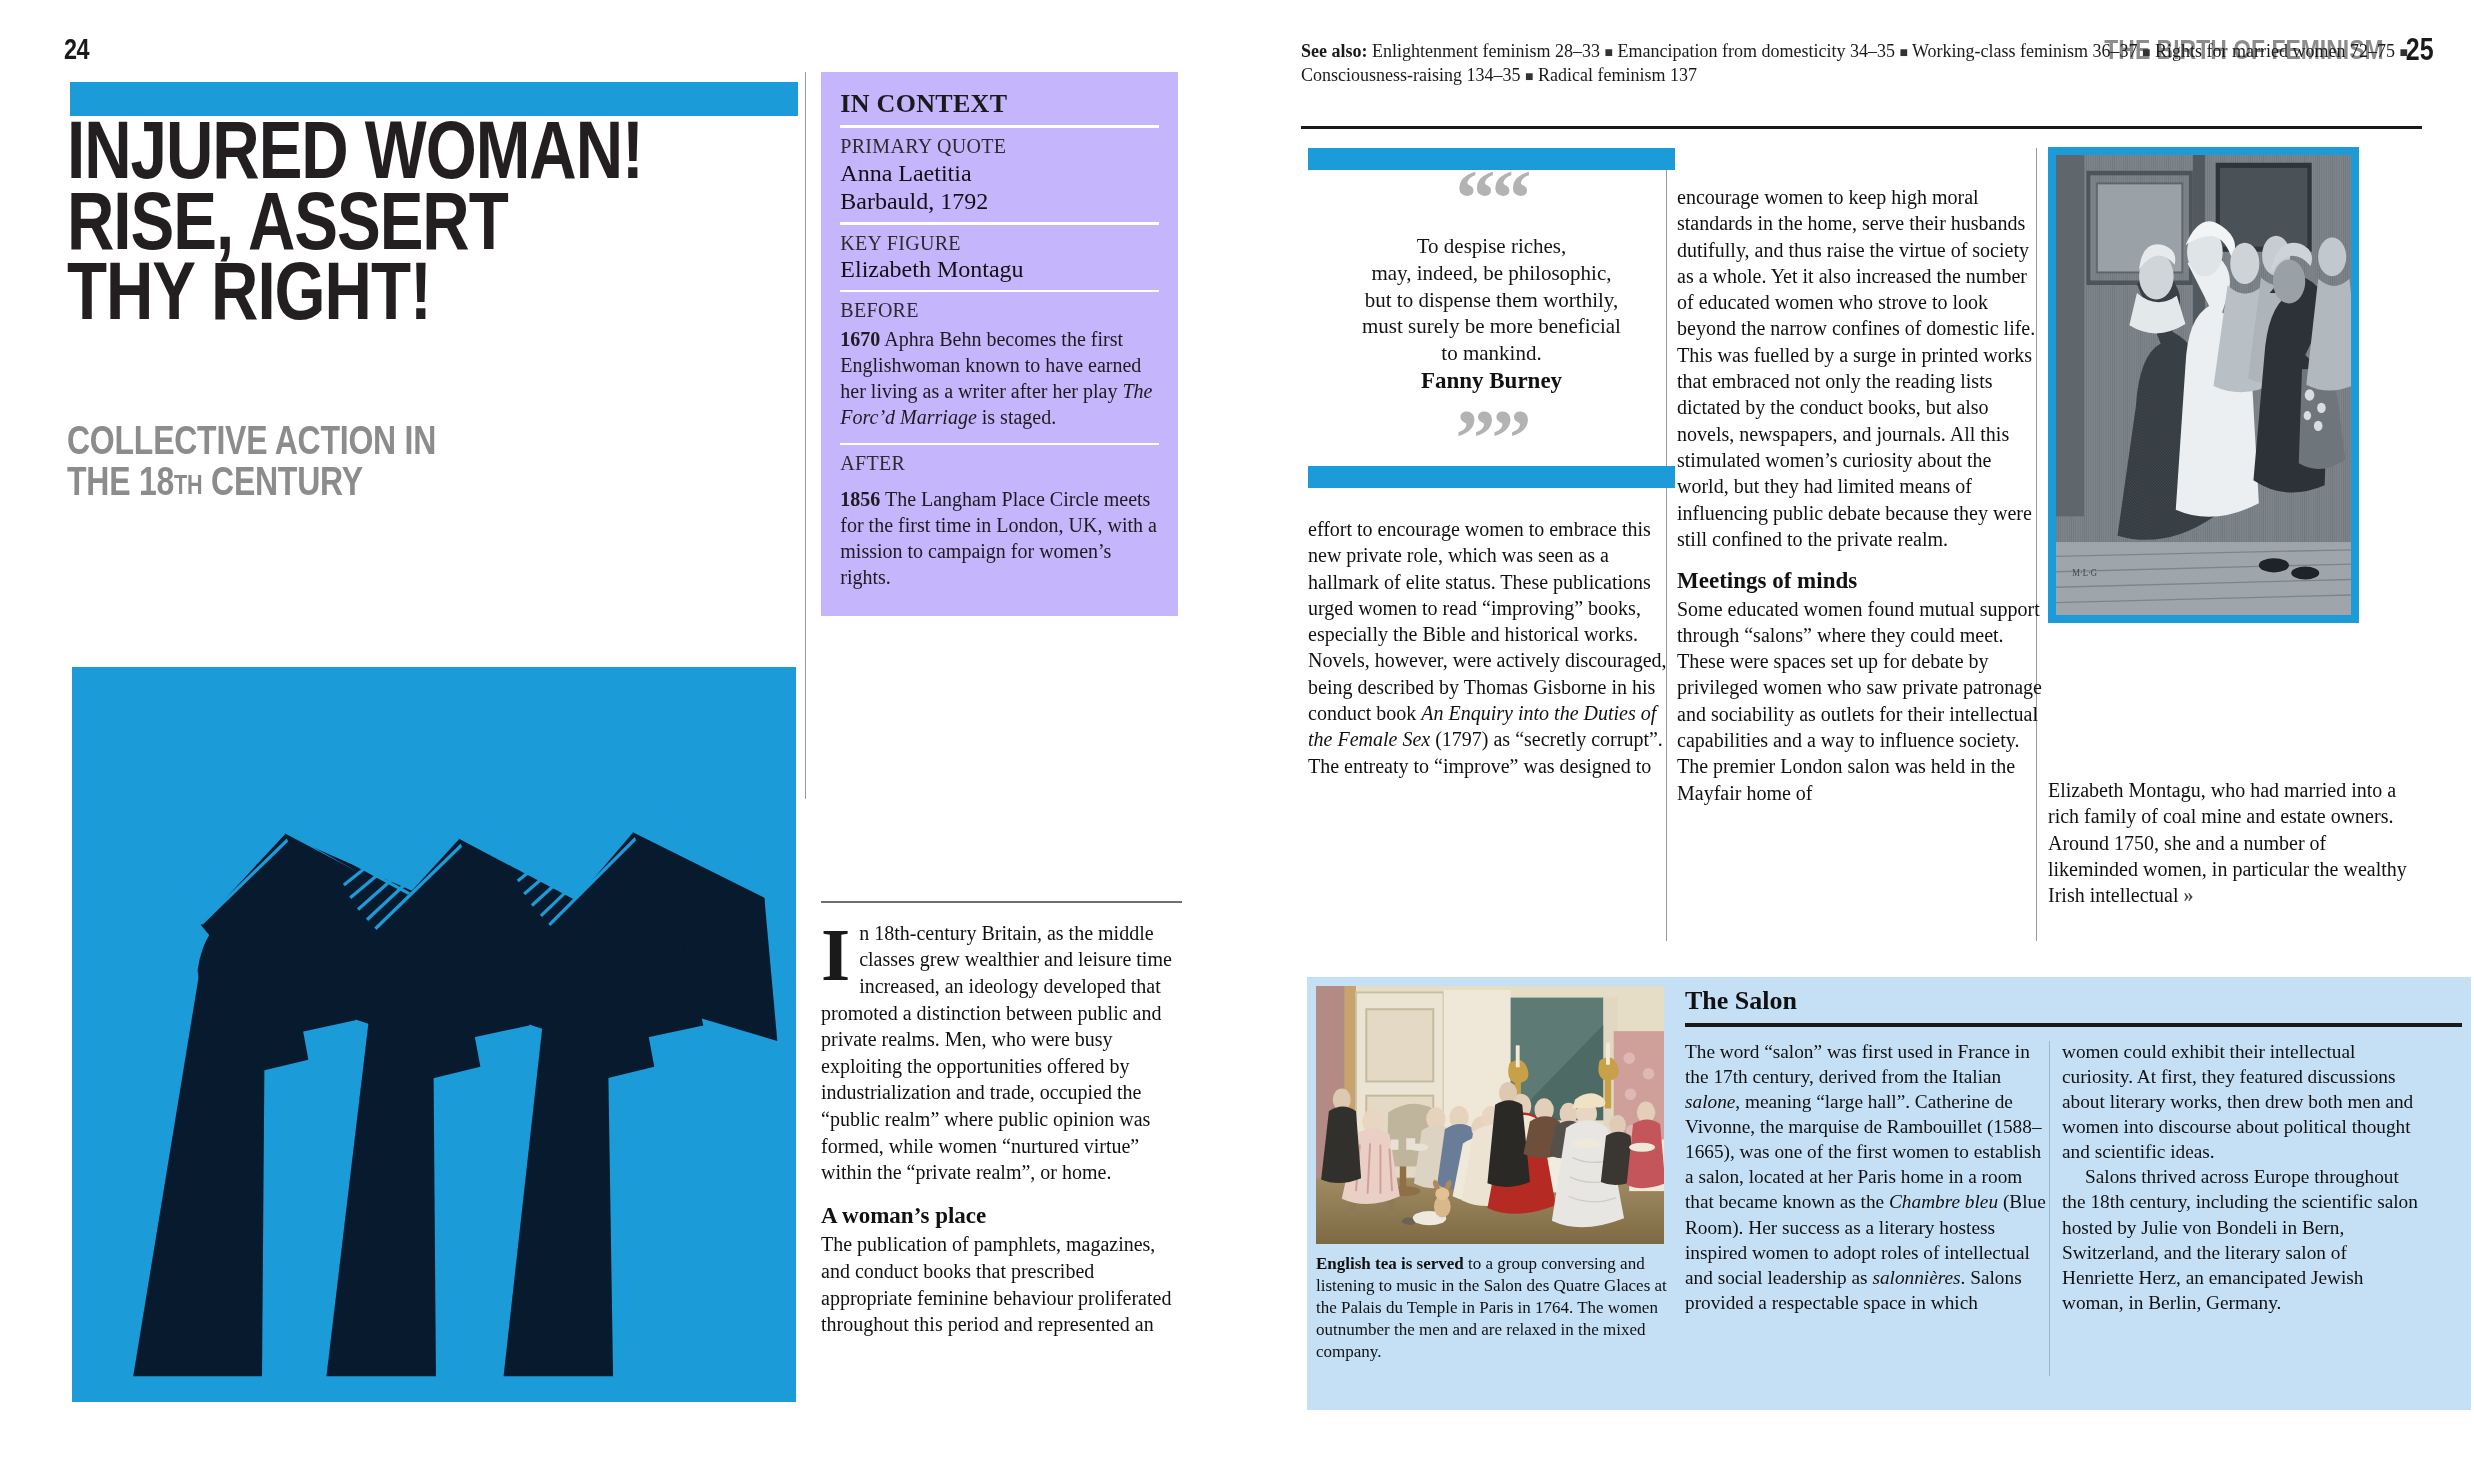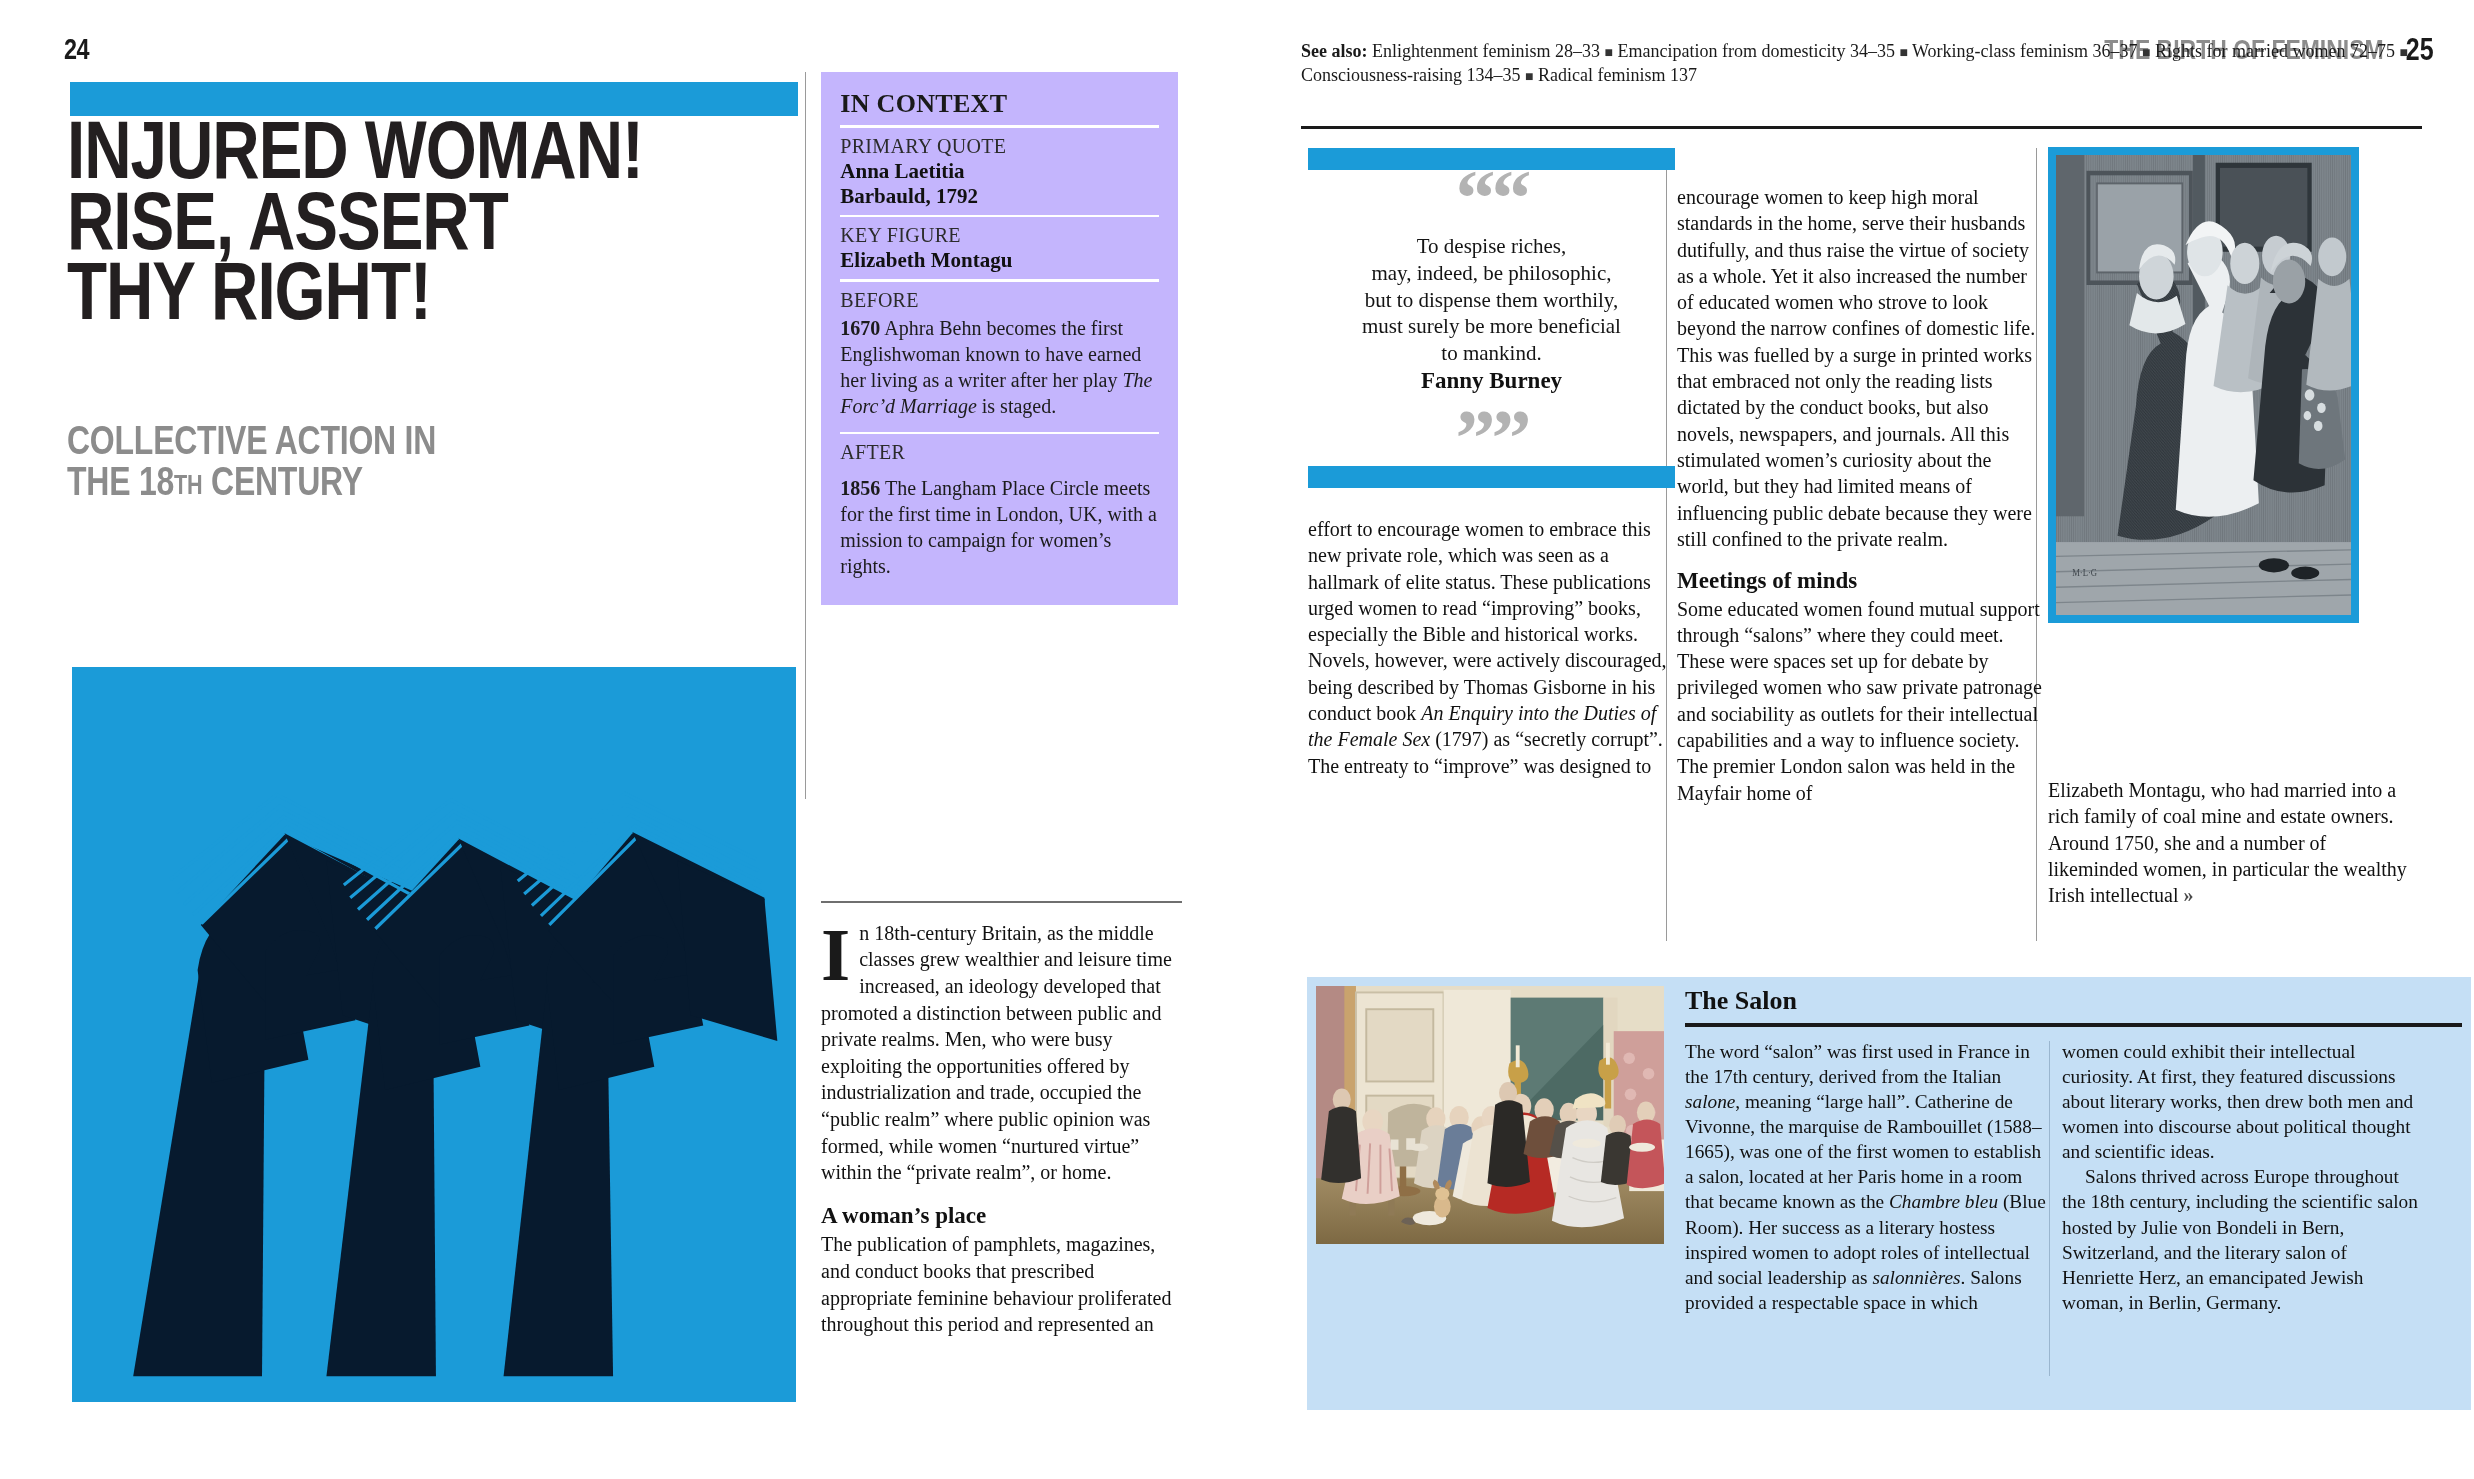--- a/index.html
+++ b/index.html
@@ -71,21 +71,21 @@
   .ctx h2 {
     font-family:"Liberation Serif", serif;
     font-weight:700; font-size:26px; letter-spacing:0.3px;
     color:#1a1a1a; margin-bottom:6.4px;
   }
   .ctx .hr { height:2.6px; background:#ffffff; margin:5.8px 0 7px 0; }
   .ctx .lbl {
     font-size:20px; letter-spacing:0.3px; color:#2b2b2b; line-height:1.18;
   }
   .ctx .val {
-    font-size:21px; font-weight:700; color:#111; line-height:1.2;
+    font-size:24px; font-weight:400; color:#111; line-height:1.2;
   }
   .ctx p.body {
     font-size:20px; line-height:1.30; color:#1c1c1c; margin-top:10.3px;
   }
   .ctx p.body:first-of-type { margin-top:2.6px; }
   .ctx b { font-weight:700; }
   .ctx i { font-style:italic; }
 
   
   .lbody {
@@ -528,20 +528,21 @@
 
         <ellipse cx="176" cy="360" rx="26" ry="11" fill="#efe9dd"></ellipse>
         <path d="M150 360 q-14 -4 -18 6 q14 8 22 2 Z" fill="#6d6256"></path>
         <ellipse cx="196" cy="342" rx="13" ry="17" fill="#d9b98c"></ellipse>
         <ellipse cx="196" cy="322" rx="11" ry="10" fill="#e0c293"></ellipse>
         <path d="M186 316 q-8 -10 -2 -16 q8 4 8 14 Z" fill="#b08a5c"></path>
         <path d="M206 316 q8 -10 2 -16 q-8 4 -8 14 Z" fill="#b08a5c"></path>
       </svg>
     </div>
 
+    <div class="salon-cap"><b>English tea is served</b><span> to a group conversing and listening to music in the Salon des Quatre Glaces at the Palais du Temple in Paris in 1764. The women outnumber the men and are relaxed in the mixed company.</span></div>
 
     <h2>The Salon</h2>
     <div class="srule"></div>
     <div class="sdivide"></div>
 
     <div class="stxt one">
       <p><span>The word “salon” was first used in France in the 17th century, derived from the Italian </span><i>salone</i><span>, meaning “large hall”. Catherine de Vivonne, the marquise de Rambouillet (1588–1665), was one of the first women to establish a salon, located at her Paris home in a room that became known as the </span><i>Chambre bleu</i><span> (Blue Room). Her success as a literary hostess inspired women to adopt roles of intellectual and social leadership as </span><i>salonnières</i><span>. Salons provided a respectable space in which</span></p>
     </div>
 
     <div class="stxt two">

